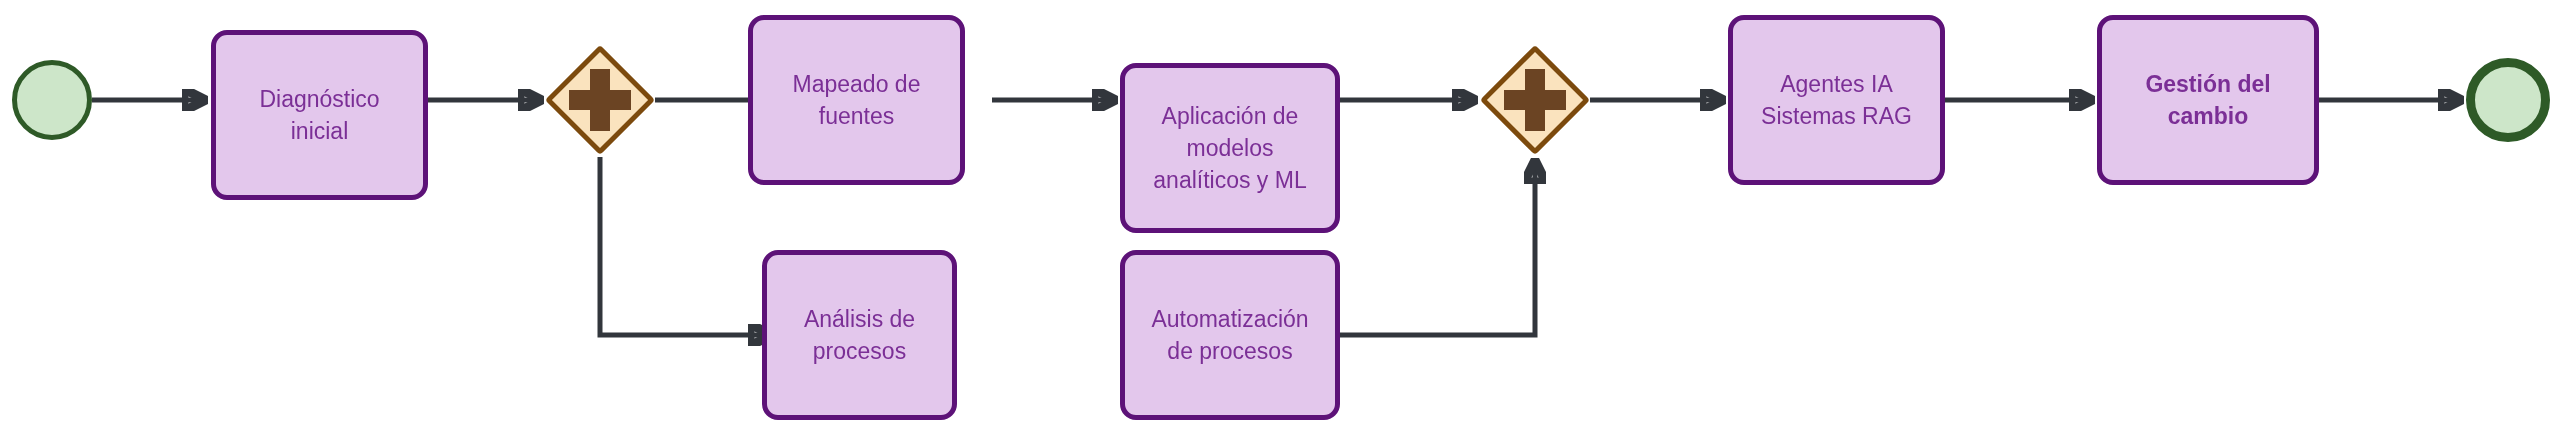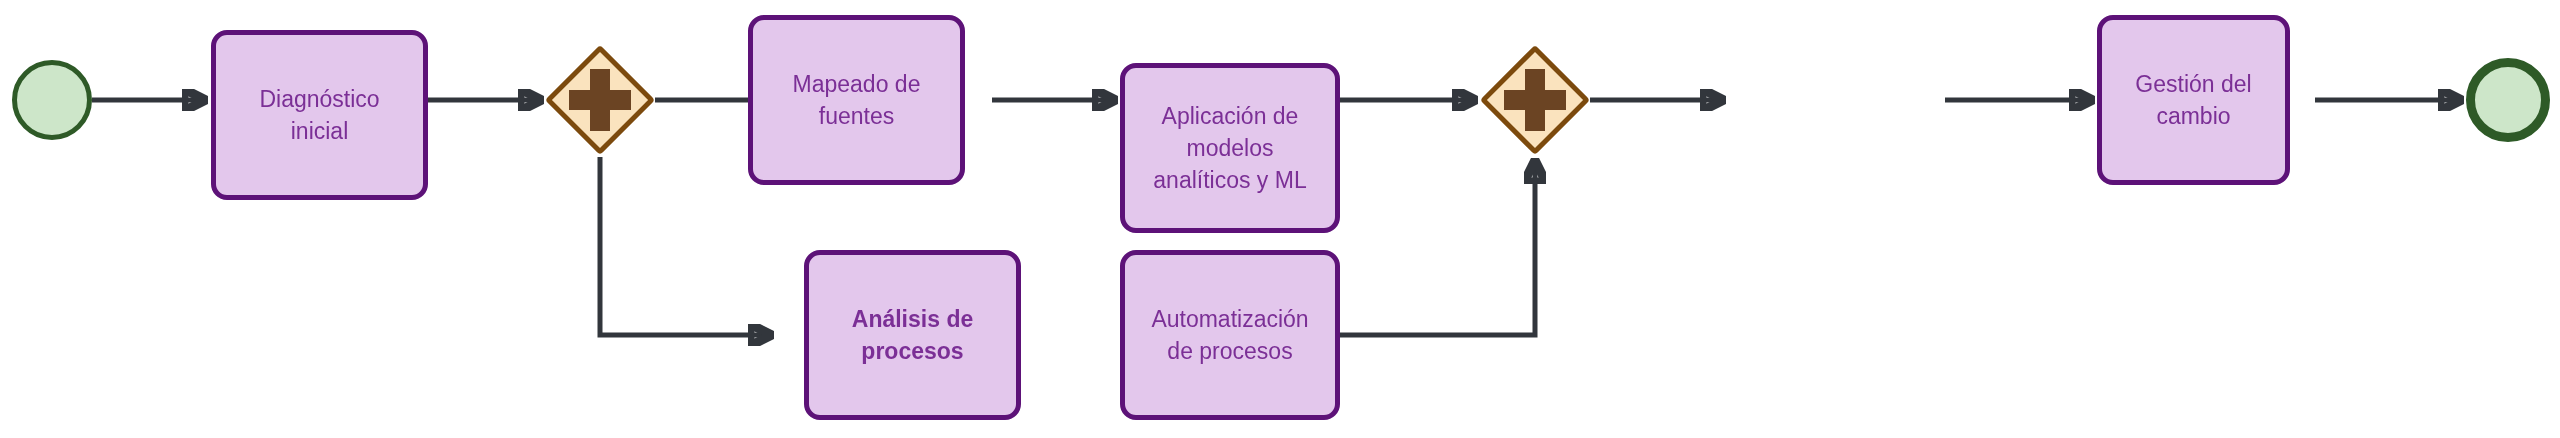--- a/index.html
+++ b/index.html
@@ -71,25 +71,27 @@
   <div class="task" style="left:211px;top:15px;width:217px;height:170px;margin-top:15px;">Diagnóstico
 inicial</div>
 
   <div class="task" style="left:748px;top:15px;width:217px;height:170px;">Mapeado de
 fuentes</div>
 
   <div class="task" style="left:1120px;top:15px;width:220px;height:170px;margin-top:48px;">Aplicación de
 modelos
 analíticos y ML</div>
 
+  <div class="task" style="left:1728px;top:15px;width:217px;height:170px;">Agentes IA
+Sistemas RAG</div>
 
-  <div class="task" style="left:2097px;top:15px;width:193px;height:170px;">Gestión del
+  <div class="task" style="left:2097px;top:15px;width:222px;height:170px;font-weight:bold;">Gestión del
 cambio</div>
 
-  <div class="task" style="left:804px;top:250px;width:217px;height:170px;font-weight:bold;">Análisis de
+  <div class="task" style="left:762px;top:250px;width:195px;height:170px;">Análisis de
 procesos</div>
 
   <div class="task" style="left:1120px;top:250px;width:220px;height:170px;">Automatización
 de procesos</div>
 
   <div class="gateway" style="left:545px;top:45px;">
     <div class="diamond"></div>
     <div class="plus-h"></div>
     <div class="plus-v"></div>
   </div>

